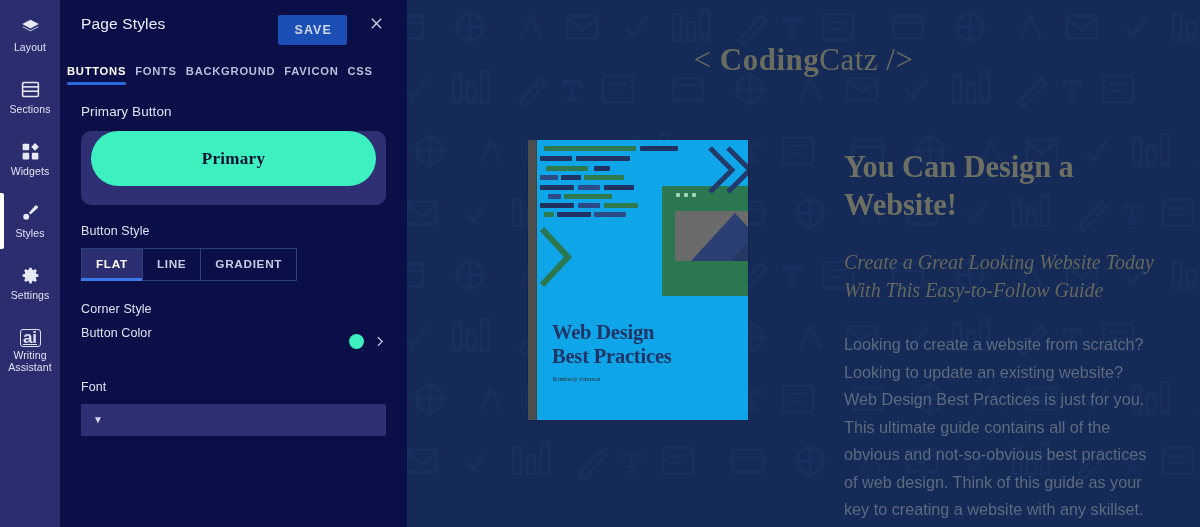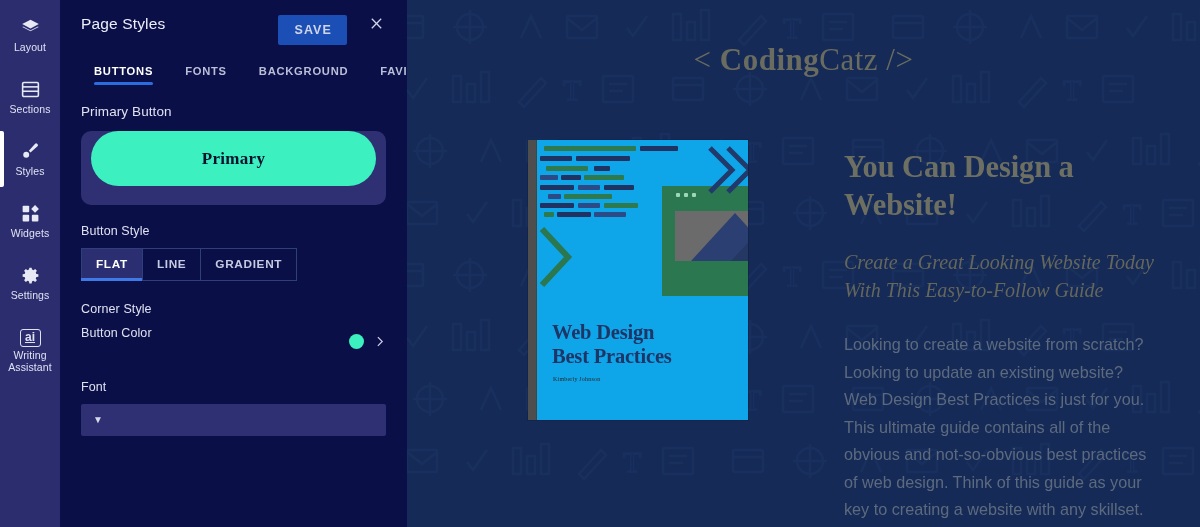--- a/index.html
+++ b/index.html
@@ -66,21 +66,21 @@
     left: 0; top: 3px; bottom: 3px;
     width: 4px;
     background: #ffffff;
     border-radius: 0 2px 2px 0;
   }
 
   .ai-badge {
     width: 21px; height: 18px;
     border: 1.6px solid #dfe2f2;
     border-radius: 3px;
-    font-size: 12px;
+    font-size: 17px;
     line-height: 15px;
     text-align: center;
     color: #dfe2f2;
     font-weight: 600;
     text-decoration: underline;
   }
 
   
   .panel {
     width: 347px;
@@ -121,22 +121,22 @@
     width: 22px; height: 22px;
     margin-left: 18px;
     display: flex; align-items: center; justify-content: center;
     color: #d3d7ea;
     cursor: pointer;
   }
 
   .tabs {
     display: flex;
     align-items: center;
-    gap: 32px;
-    padding: 18px 21px 0 34px;
+    gap: 9px;
+    padding: 18px 21px 0 7px;
   }
   .tab {
     font-size: 11.2px;
     letter-spacing: .75px;
     font-weight: 700;
     color: #b9bfd8;
     padding-bottom: 8px;
     position: relative;
     cursor: pointer;
   }
@@ -400,40 +400,40 @@
       <span class="glyph">
         <svg width="21" height="21" viewBox="0 0 24 24" fill="none" stroke="currentColor" stroke-width="1.8">
           <rect x="3" y="4" width="18" height="16" rx="1.4"></rect>
           <line x1="3" y1="9" x2="21" y2="9"></line>
           <line x1="3" y1="14" x2="21" y2="14"></line>
         </svg>
       </span>
       <span class="rail-label">Sections</span>
     </div>
 
-    <div class="rail-item active">
-      <span class="glyph">
-        <svg width="21" height="21" viewBox="0 0 24 24" fill="currentColor">
-          <path d="M19.6 3.1a1.6 1.6 0 0 0-2.3.1l-7.2 8 1.9 1.9 8-7.2a1.6 1.6 0 0 0 .1-2.3l-.5-.5z"></path>
-          <circle cx="7.1" cy="15.6" r="3.4"></circle>
-        </svg>
-      </span>
-      <span class="rail-label">Styles</span>
-    </div>
-
     <div class="rail-item">
       <span class="glyph">
         <svg width="21" height="21" viewBox="0 0 24 24" fill="currentColor">
           <rect x="3" y="3" width="7.5" height="7.5" rx="1"></rect>
           <rect x="3" y="13.5" width="7.5" height="7.5" rx="1"></rect>
           <rect x="13.5" y="13.5" width="7.5" height="7.5" rx="1"></rect>
           <path d="M17.2 2.4l4.4 4.4-4.4 4.4-4.4-4.4z"></path>
         </svg>
       </span>
       <span class="rail-label">Widgets</span>
+    </div>
+
+    <div class="rail-item active">
+      <span class="glyph">
+        <svg width="21" height="21" viewBox="0 0 24 24" fill="currentColor">
+          <path d="M19.6 3.1a1.6 1.6 0 0 0-2.3.1l-7.2 8 1.9 1.9 8-7.2a1.6 1.6 0 0 0 .1-2.3l-.5-.5z"></path>
+          <circle cx="7.1" cy="15.6" r="3.4"></circle>
+        </svg>
+      </span>
+      <span class="rail-label">Styles</span>
     </div>
 
     <div class="rail-item">
       <span class="glyph">
         <svg width="21" height="21" viewBox="0 0 24 24" fill="currentColor">
           <path d="M12 8.3a3.7 3.7 0 1 0 0 7.4 3.7 3.7 0 0 0 0-7.4zm0 5.6a1.9 1.9 0 1 1 0-3.8 1.9 1.9 0 0 1 0 3.8z"></path>
           <path d="M21 13.4v-2.8l-2.3-.4a6.9 6.9 0 0 0-.7-1.7l1.3-1.9-2-2-1.9 1.3a6.9 6.9 0 0 0-1.7-.7L13.3 3h-2.6l-.4 2.2a6.9 6.9 0 0 0-1.7.7L6.7 4.6l-2 2L6 8.5a6.9 6.9 0 0 0-.7 1.7L3 10.6v2.8l2.3.4c.16.6.4 1.17.7 1.7l-1.3 1.9 2 2 1.9-1.3c.53.3 1.1.54 1.7.7l.4 2.2h2.6l.4-2.2c.6-.16 1.17-.4 1.7-.7l1.9 1.3 2-2-1.3-1.9c.3-.53.54-1.1.7-1.7l2.3-.4z"></path>
         </svg>
       </span>
       <span class="rail-label">Settings</span>

